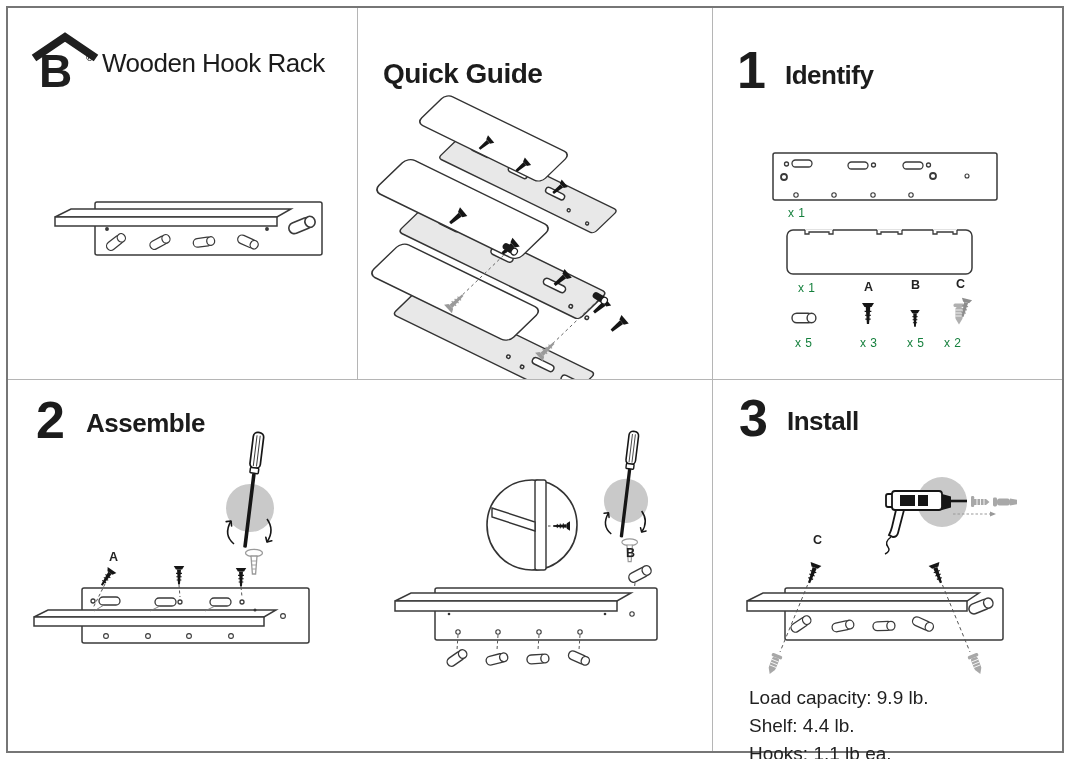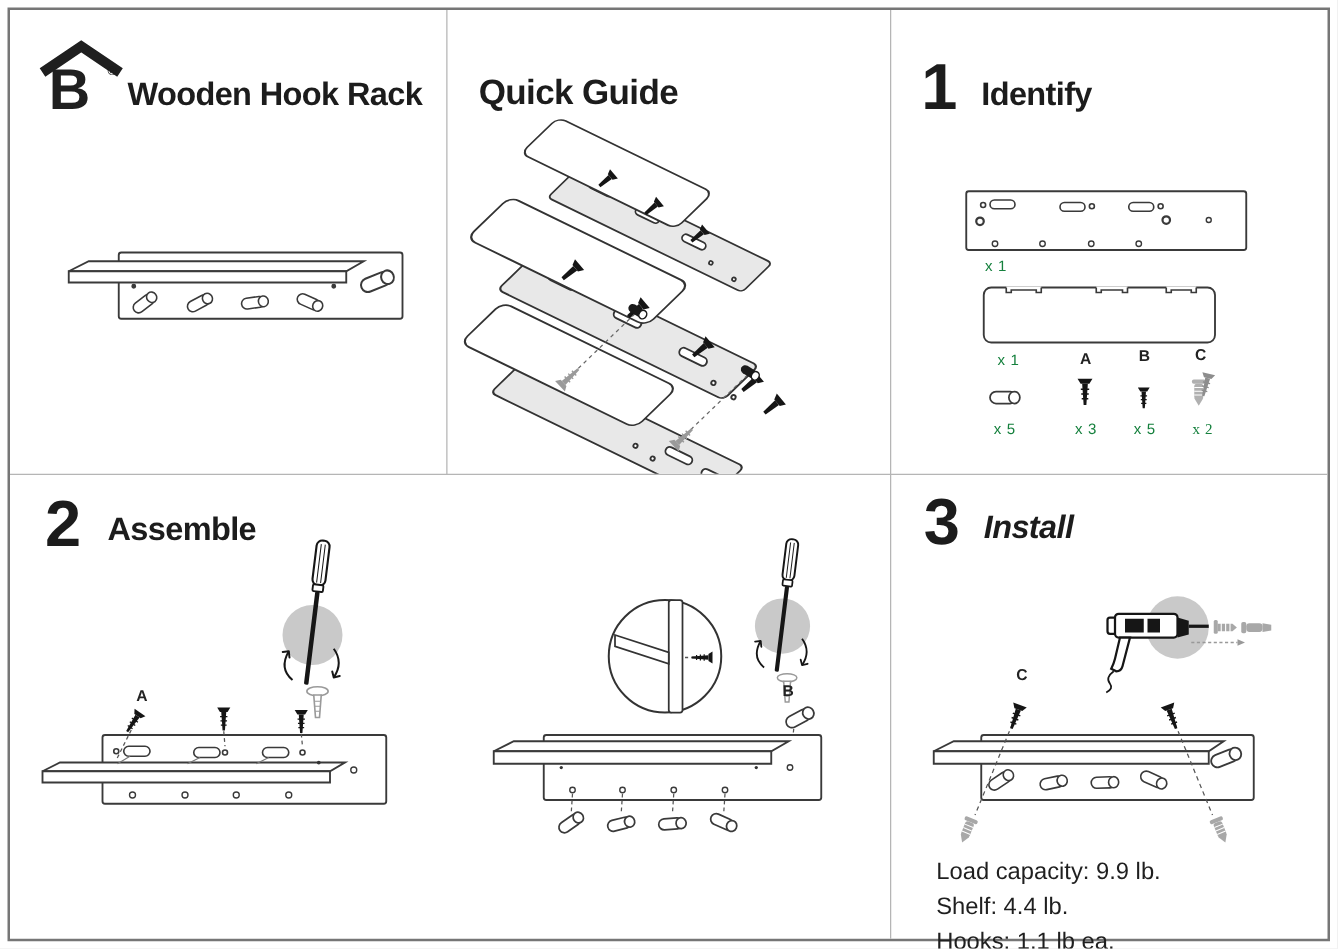--- a/index.html
+++ b/index.html
@@ -13,21 +13,21 @@
   .panel{position:absolute;}
   .panel svg.art{position:absolute;left:0;top:0;}
   .p-brand{left:8px;top:8px;width:349px;height:371px;}
   .p-qg{left:358px;top:8px;width:354px;height:371px;}
   .p-id{left:713px;top:8px;width:349px;height:371px;}
   .p-as{left:8px;top:380px;width:704px;height:371px;}
   .p-in{left:713px;top:380px;width:349px;height:371px;}
   .lbl{position:absolute;white-space:nowrap;}
   .logo-b{left:31px;top:36px;font-size:46px;font-weight:800;letter-spacing:-1px;color:#1f1f1f;}
   .logo-reg{left:78px;top:44px;font-size:10px;font-weight:700;}
-  .brand-title{left:94px;top:52px;font-size:26px;font-weight:700;letter-spacing:-0.5px;}
+  .brand-title{left:94px;top:40px;font-size:26px;font-weight:400;letter-spacing:-0.5px;}
   .qg-title{left:25px;top:50px;font-size:28px;font-weight:800;letter-spacing:-0.5px;}
   .step-num{font-size:52px;font-weight:800;letter-spacing:-2px;line-height:1;}
   .step-title{font-size:26px;font-weight:800;letter-spacing:-0.5px;}
   .part-lbl{font-size:12.5px;font-weight:700;color:#222;}
   .qty{font-size:12px;color:#15803d;letter-spacing:0.5px;}
   .notes{position:absolute;left:36px;top:288px;font-size:19px;line-height:28px;color:#1f1f1f;margin-top:16px;}
   .notes div{white-space:nowrap;}
 </style>
 </head>
 <body>
@@ -219,21 +219,21 @@
     <span class="lbl step-num" style="left:24px;top:36px;">1</span>
     <span class="lbl step-title" style="left:72px;top:52px;">Identify</span>
     <span class="lbl qty" style="left:75px;top:198px;">x 1</span>
     <span class="lbl qty" style="left:85px;top:273px;">x 1</span>
     <span class="lbl part-lbl" style="left:151px;top:272px;">A</span>
     <span class="lbl part-lbl" style="left:198px;top:270px;">B</span>
     <span class="lbl part-lbl" style="left:243px;top:269px;">C</span>
     <span class="lbl qty" style="left:82px;top:328px;">x 5</span>
     <span class="lbl qty" style="left:147px;top:328px;">x 3</span>
     <span class="lbl qty" style="left:194px;top:328px;">x 5</span>
-    <span class="lbl qty" style="left:241px;top:328px;font-family:Liberation Serif, serif;">x 2</span>
+    <span class="lbl qty" style="left:231px;top:328px;">x 2</span>
   </div>
 
   <div class="panel p-as">
     <svg class="art" width="704" height="371" viewBox="0 0 704 371">
 
       <use href="#sdriver-shape" transform="translate(242,126)"></use>
 
       <g stroke="#3a3a3a" stroke-width="1.5" fill="#fff">
         <rect x="74" y="208" width="227" height="55" rx="2"></rect>
         <g stroke-width="1.3">
@@ -358,21 +358,21 @@
       <g>
         <line x1="97" y1="199" x2="67" y2="272" stroke="#555" stroke-width="1" stroke-dasharray="3.5 3"></line>
         <line x1="227" y1="199" x2="257" y2="272" stroke="#555" stroke-width="1" stroke-dasharray="3.5 3"></line>
         <use href="#screw-shape" transform="translate(103,184) rotate(20) scale(1.15)" fill="#151515" color="#151515"></use>
         <use href="#screw-shape" transform="translate(221,184) rotate(-20) scale(1.15)" fill="#151515" color="#151515"></use>
         <use href="#anchor-shape" transform="translate(64,276) rotate(22)" fill="#a8a8a8"></use>
         <use href="#anchor-shape" transform="translate(260,276) rotate(-22)" fill="#a8a8a8"></use>
       </g>
     </svg>
     <span class="lbl step-num" style="left:26px;top:12px;">3</span>
-    <span class="lbl step-title" style="left:74px;top:26px;font-style:italic;">Install</span>
+    <span class="lbl step-title" style="left:74px;top:26px;">Install</span>
     <span class="lbl part-lbl" style="left:100px;top:153px;">C</span>
     <div class="notes">
       <div>Load capacity: 9.9 lb.</div>
       <div>Shelf: 4.4 lb.</div>
       <div>Hooks: 1.1 lb ea.</div>
     </div>
   </div>
 </div>
 
 </body></html>

